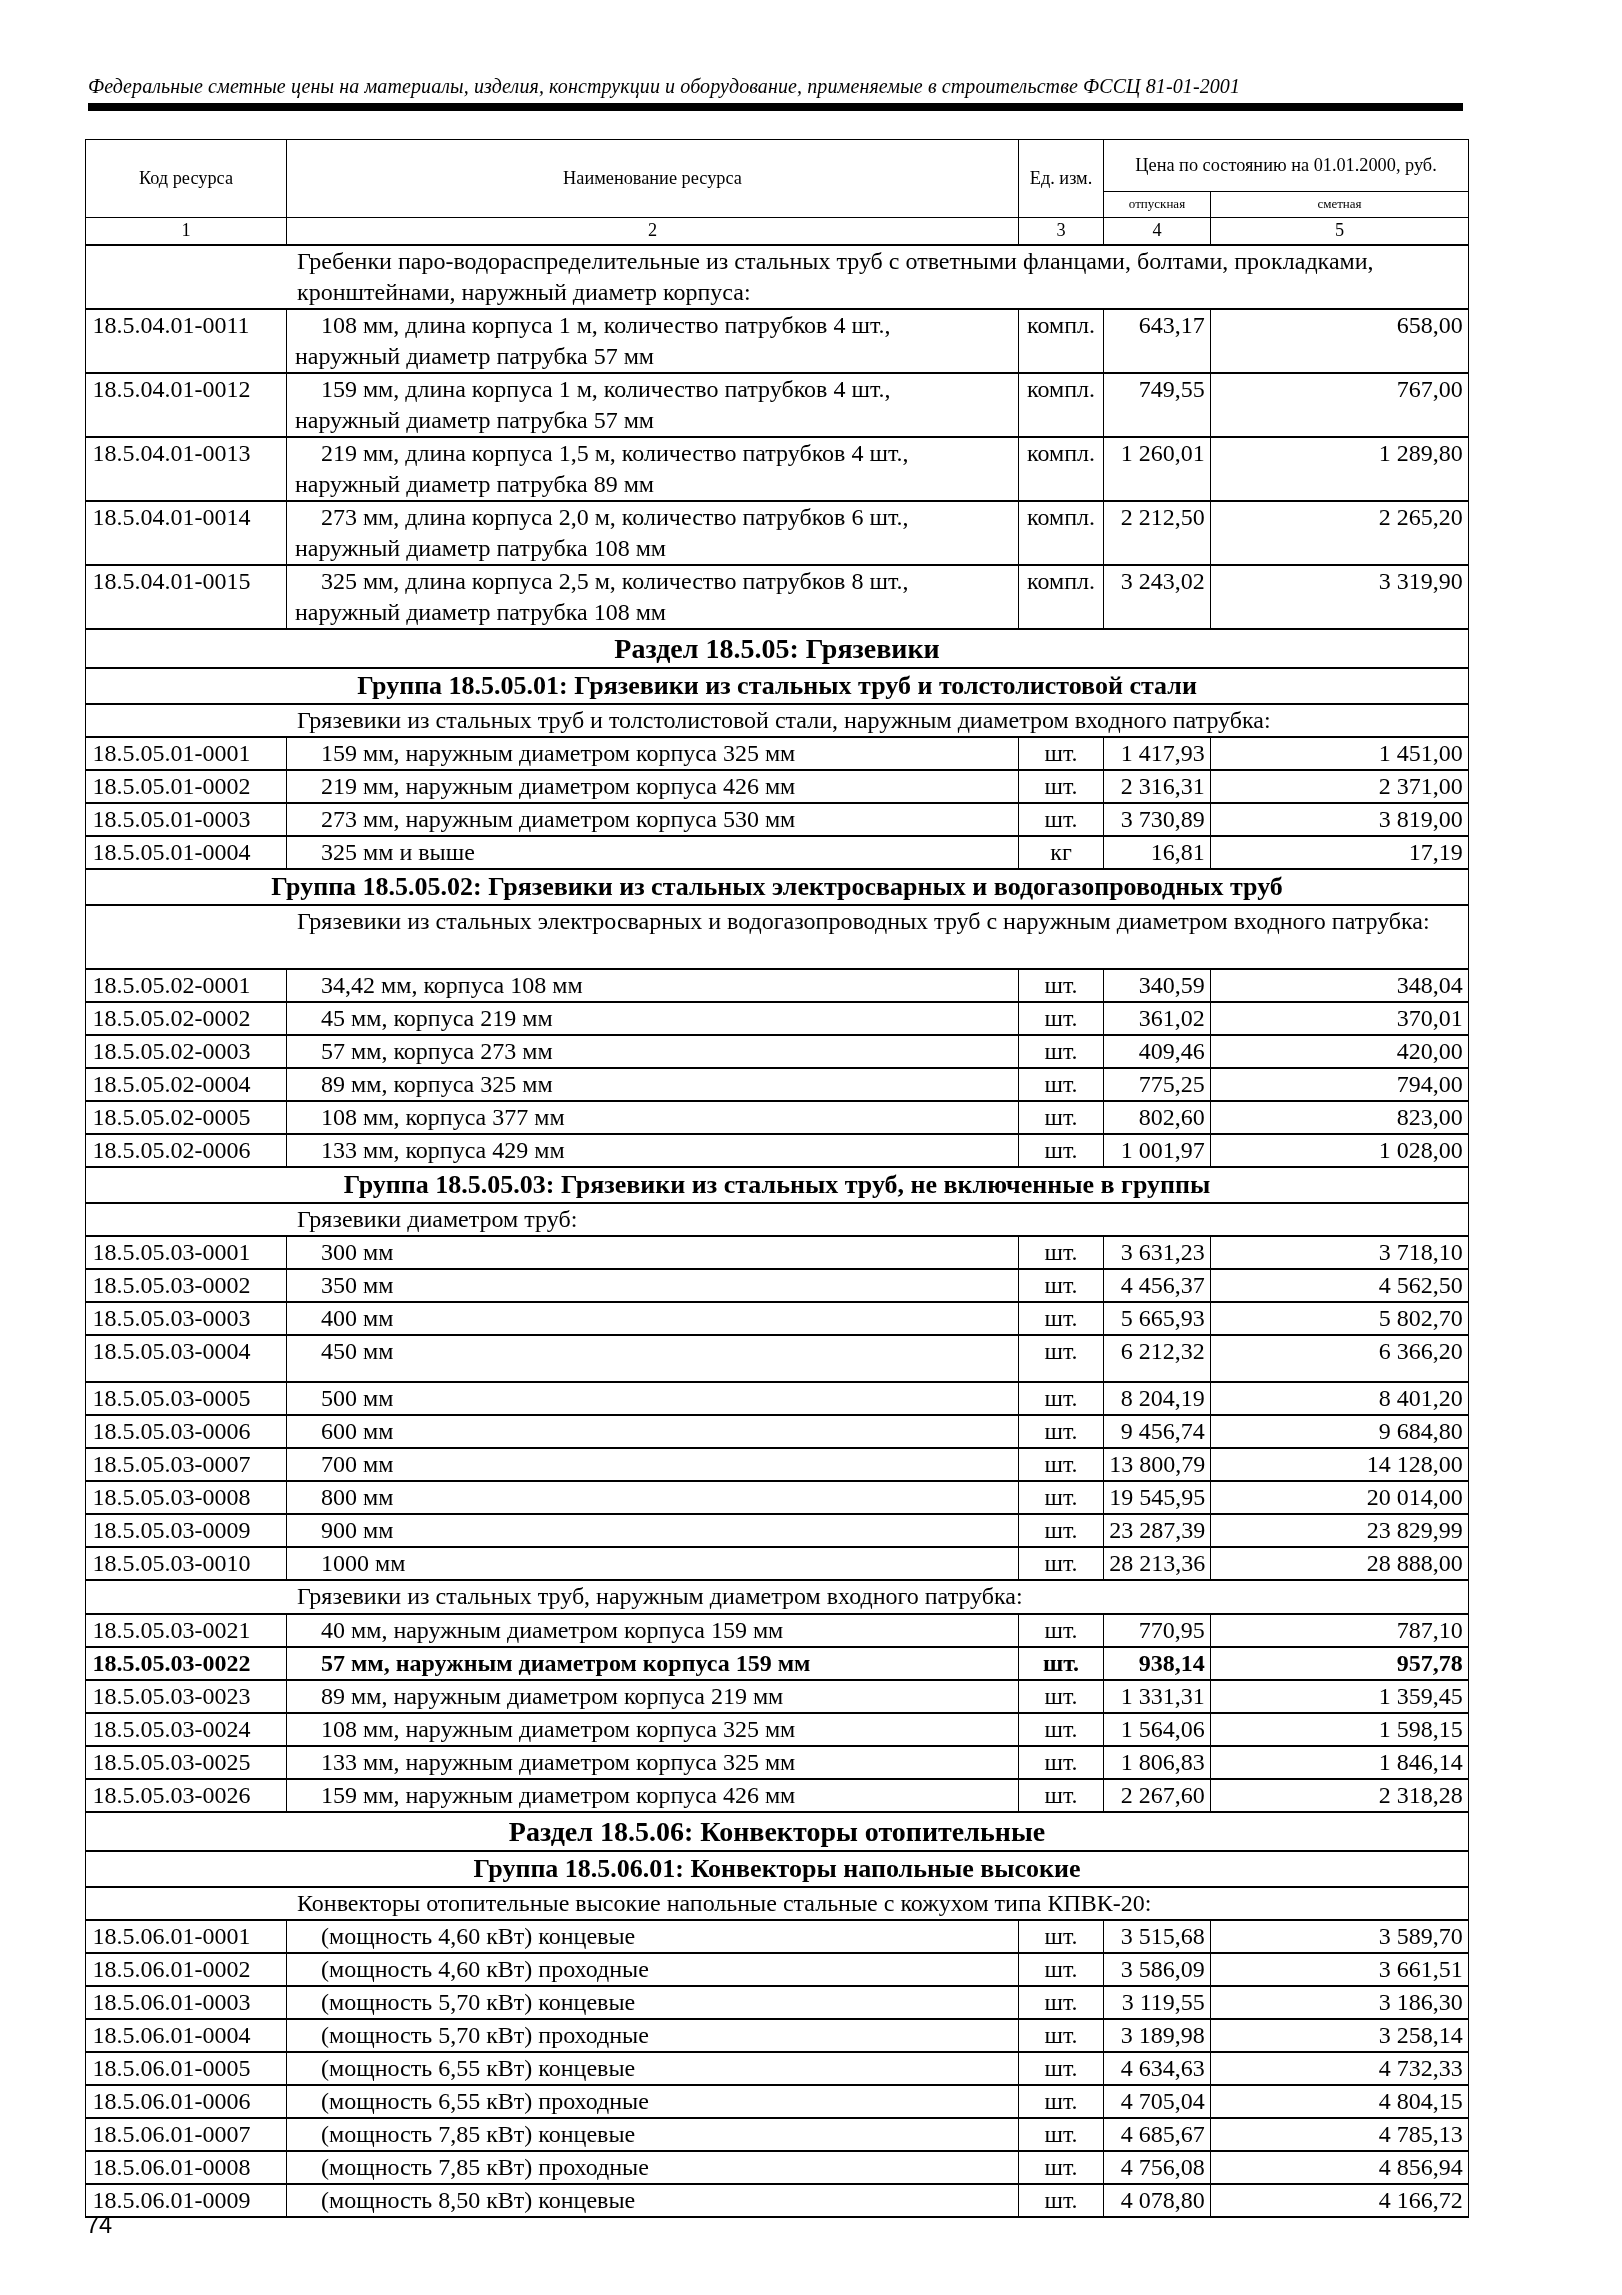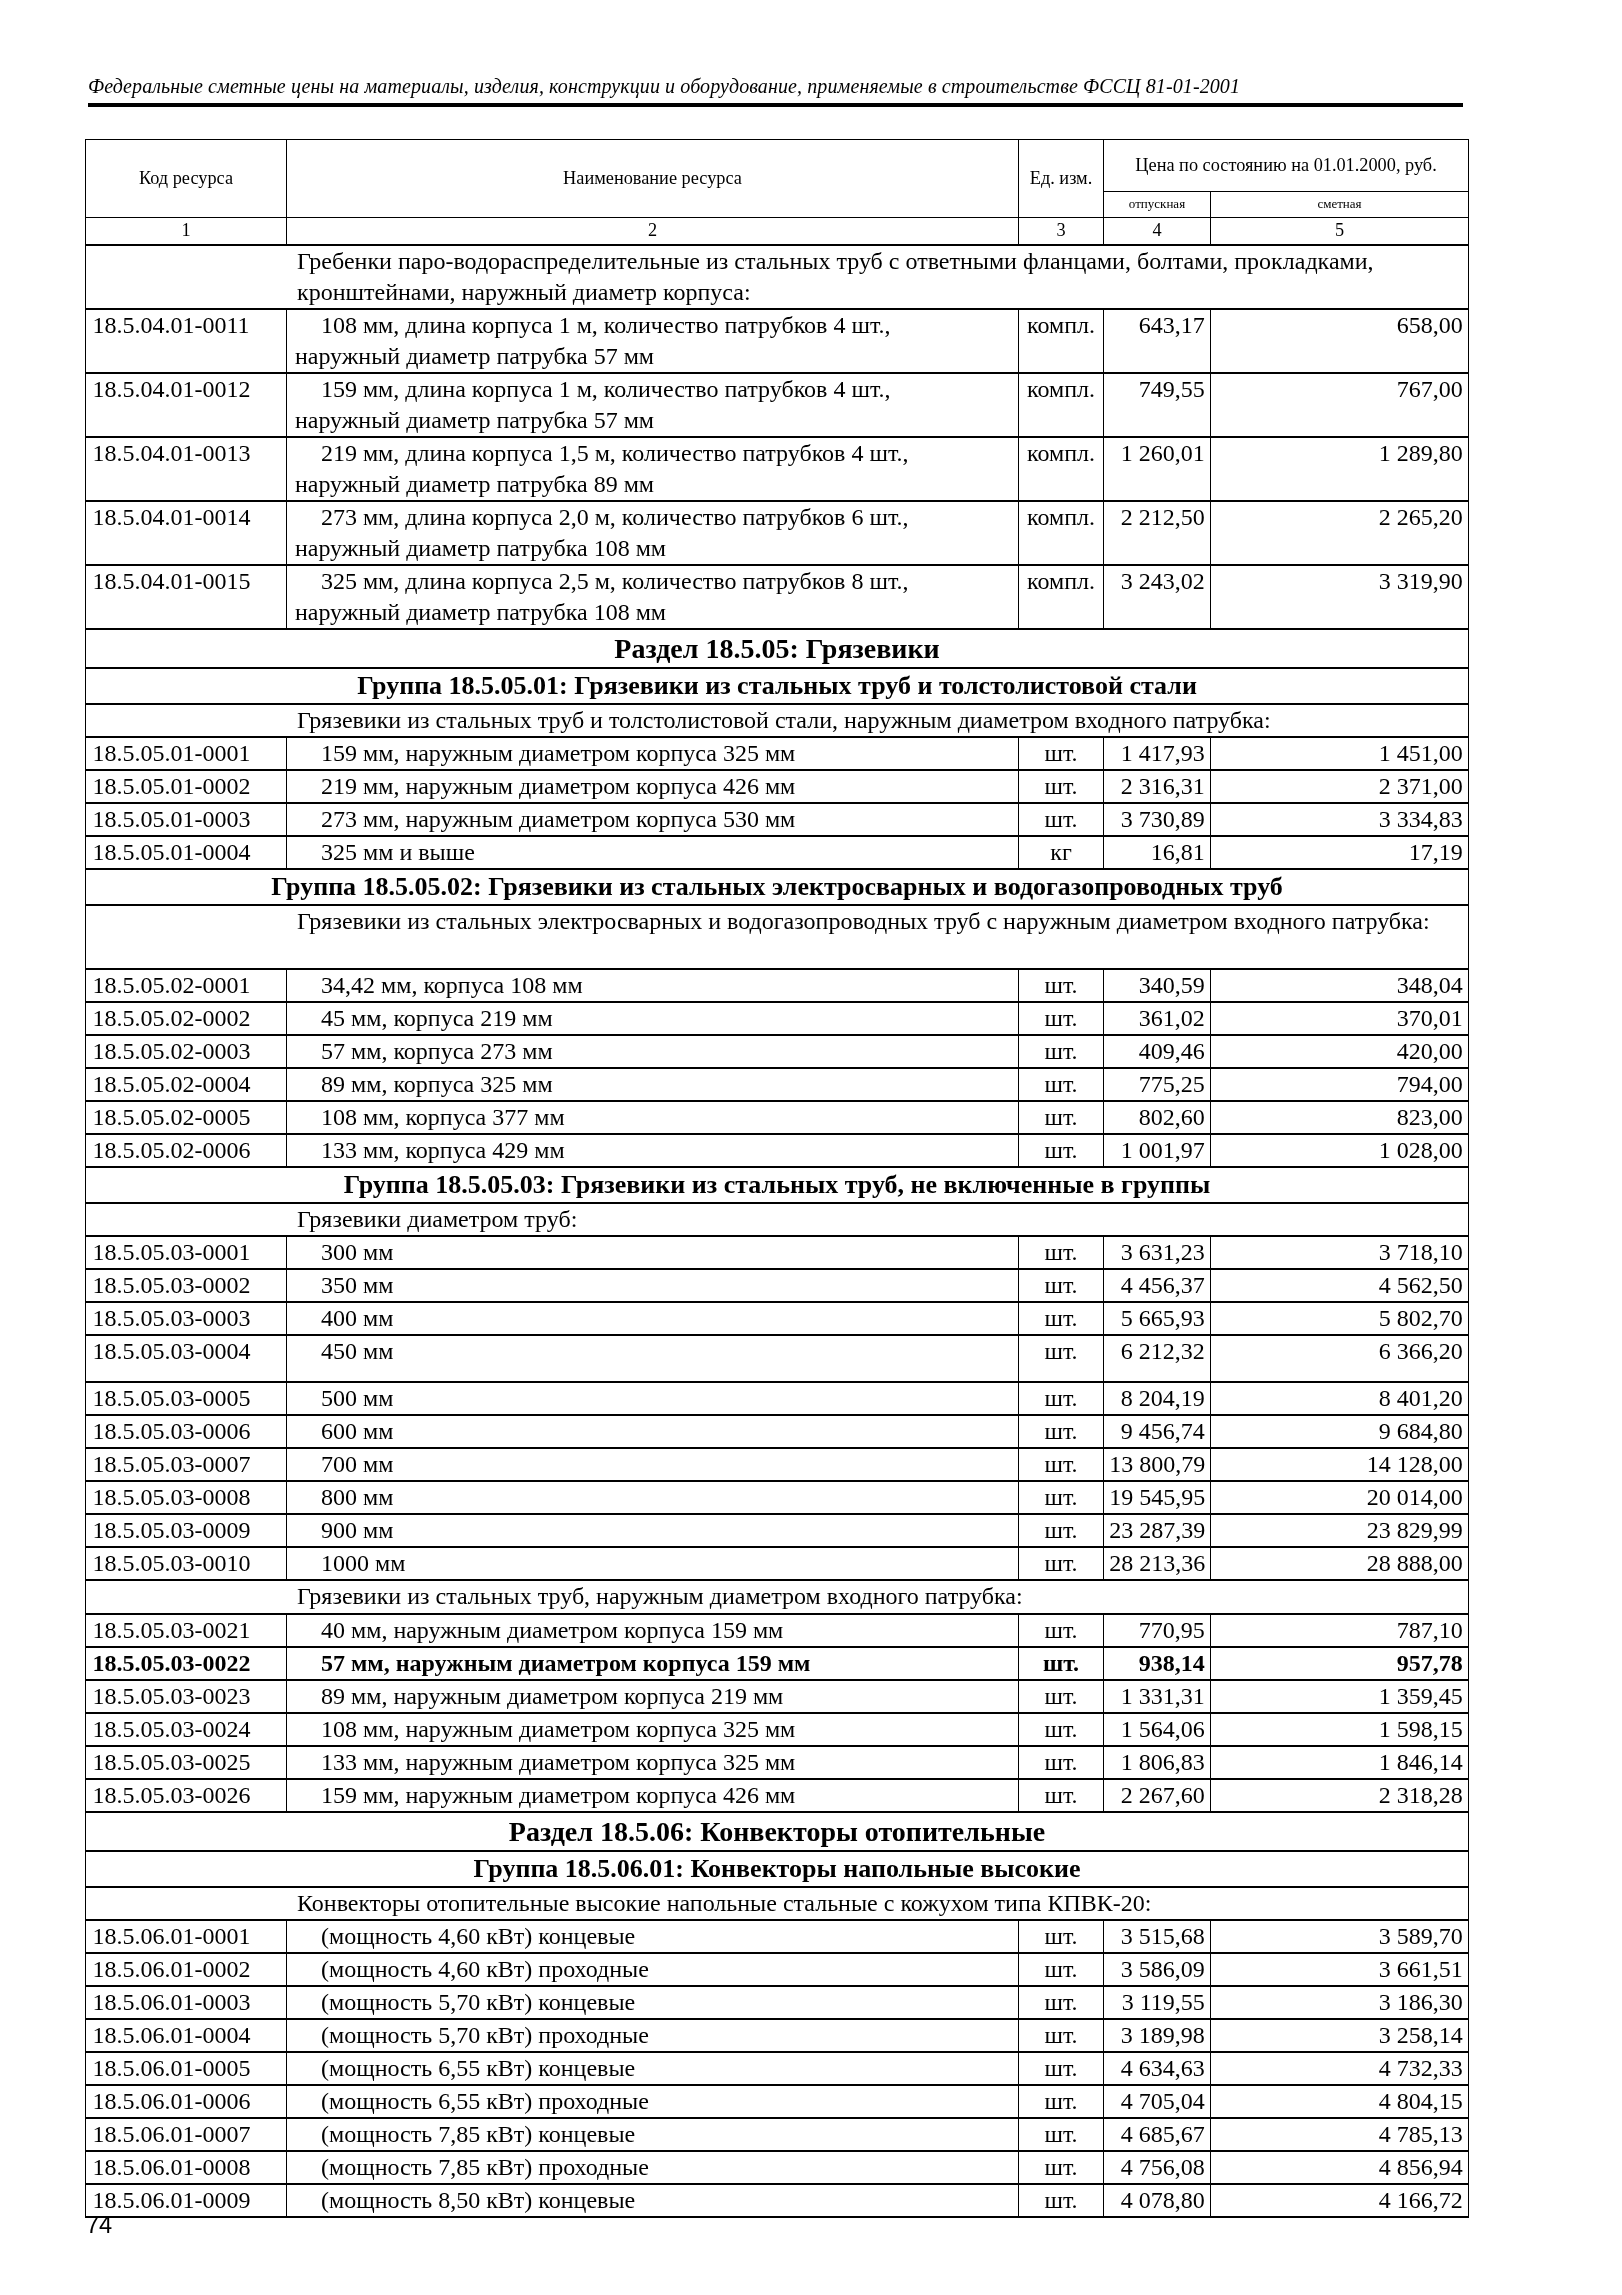--- a/index.html
+++ b/index.html
@@ -1,20 +1,20 @@
 <!DOCTYPE html>
 <html style="font-size:10.5px"><head>
 <meta charset="utf-8">
 <style>
   html, body { margin: 0; padding: 0; background: #ffffff; }
   body { width: 1623px; height: 2295px; position: relative; overflow: hidden;
          font-family: "Liberation Serif", "DejaVu Serif", serif; color: #000; }
   .running-header { position: absolute; left: 88px; top: 73px; width: 1375px;
          font-style: italic; font-size: 20px; letter-spacing: 0.1px; white-space: nowrap;
-         border-bottom: 4px solid #000000; padding-bottom: 3.9px; line-height: 26px; }
+         border-bottom: 8px solid #000000; padding-bottom: 3.9px; line-height: 26px; }
   table.price { position: absolute; left: 85px; top: 139px; width: 1383px;
          border-collapse: collapse; table-layout: fixed; }
   table.price td { border: 1.3px solid #000; padding: 0 5.2px; font-size: 24px; line-height: 31px;
          vertical-align: top; overflow: hidden; }
   table.price tr.hdr td { font-size: 18.3px; line-height: 25px; text-align: center; vertical-align: middle; }
   table.price tr.hdr2 td { font-size: 13px; line-height: 23.6px; text-align: center; }
   table.price tr.nums td { font-size: 18.3px; line-height: 25px; text-align: center; border-bottom-width: 2px; }
   table.price tr.hdr td.pricehead { padding: 2.6px 3.9px; }
   td.code { text-align: left; white-space: nowrap; padding-left: 6.5px !important; }
   td.name { text-align: left; padding-left: 7.9px !important; }
@@ -136,21 +136,21 @@
         <td class="name indent">219 мм, наружным диаметром корпуса 426 мм</td>
         <td class="unit v">шт.</td>
         <td class="num v">2 316,31</td>
         <td class="num">2 371,00</td>
       </tr>
       <tr class="item" style="height: 33px;">
         <td class="code">18.5.05.01-0003</td>
         <td class="name indent">273 мм, наружным диаметром корпуса 530 мм</td>
         <td class="unit v">шт.</td>
         <td class="num v">3 730,89</td>
-        <td class="num">3 334,83</td>
+        <td class="num">3 819,00</td>
       </tr>
       <tr class="item" style="height: 33px;">
         <td class="code">18.5.05.01-0004</td>
         <td class="name indent">325 мм и выше</td>
         <td class="unit v">кг</td>
         <td class="num v">16,81</td>
         <td class="num">17,19</td>
       </tr>
       <tr class="group" style="height: 35px;">
         <td colspan="5">Группа 18.5.05.02: Грязевики из стальных электросварных и водогазопроводных труб</td>

